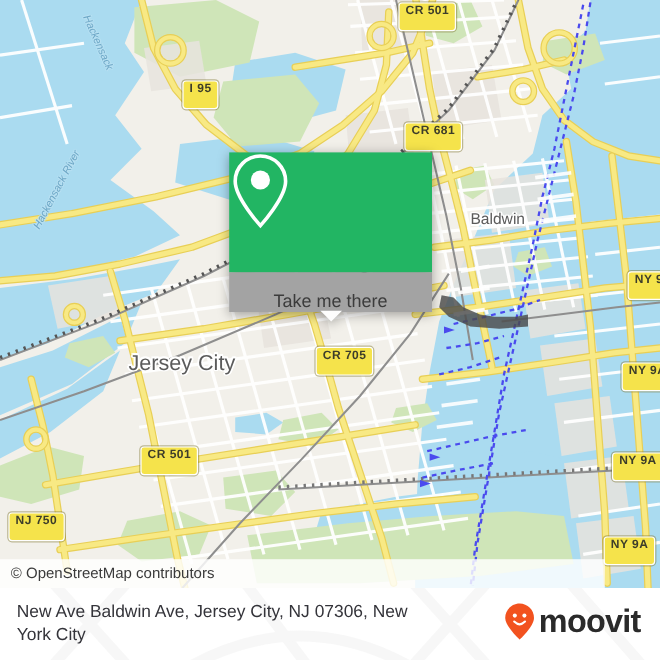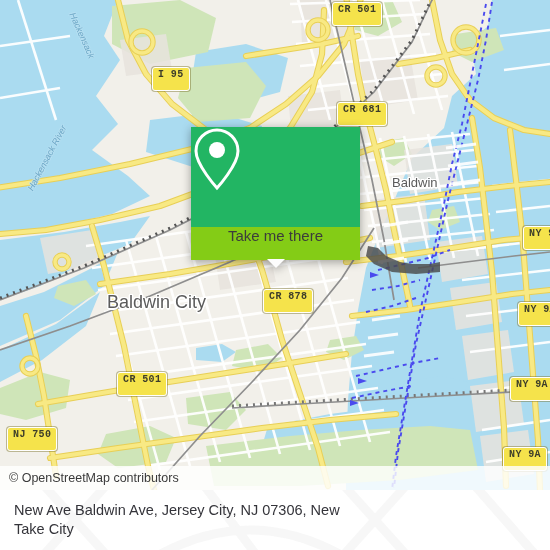--- a/index.html
+++ b/index.html
@@ -17,34 +17,34 @@
   .lbl{position:absolute;white-space:nowrap;pointer-events:none;}
   .place-lbl{color:#5b5b5b;font-weight:400;text-shadow:
       -1.5px 0 #fff,1.5px 0 #fff,0 -1.5px #fff,0 1.5px #fff,
       -1px -1px #fff,1px -1px #fff,-1px 1px #fff,1px 1px #fff;}
   .water-lbl{color:#6da7c6;font-style:italic;font-size:9px;
       text-shadow:-1px 0 #b9e0f2,1px 0 #b9e0f2,0 -1px #b9e0f2,0 1px #b9e0f2;}
 
   .shield{position:absolute;background:#f5e34b;border:1.6px solid #fff;
     border-radius:3px;color:#3d3d2a;font-size:10px;font-weight:700;
     letter-spacing:.4px;padding:1px 5px 10px 5px;line-height:11px;
-    box-shadow:0 0 0 1px rgba(120,110,40,.45);white-space:nowrap;font-family:Liberation Mono, monospace;}
+    box-shadow:0 0 0 1px rgba(120,110,40,.45);white-space:nowrap;}
 
   
   #popup{position:absolute;left:191px;top:127px;width:169px;
     filter:drop-shadow(0 2px 5px rgba(0,0,0,.35));}
   #popup-img{height:100px;background:#22b563;display:flex;align-items:center;justify-content:center;}
-  #popup-foot{height:33px;background:#84cc16;display:flex;align-items:flex-start;justify-content:center;position:relative;}
+  #popup-foot{height:33px;background:#a3a3a3;display:flex;align-items:flex-end;justify-content:center;position:relative;}
   #popup-foot-label{font-size:15px;color:#3c3c3c;}
   #popup-tail{position:absolute;left:50%;bottom:-8px;transform:translateX(-50%);
     width:0;height:0;border-left:9px solid transparent;border-right:9px solid transparent;
     border-top:9px solid #fdfdfd;}
 
   
-  #attrib{position:absolute;left:0;top:466px;height:24px;width:550px;
+  #attrib{position:absolute;left:0;top:466px;height:24px;width:504px;
     background:rgba(255,255,255,.82);display:flex;align-items:center;}
   #attrib-text{font-size:12.5px;color:#3a3a3a;padding-left:9px;}
 
   
   #footer{position:absolute;left:0;top:490px;width:550px;height:60px;background:#ffffff;overflow:hidden;}
   #footer-watermark{position:absolute;left:0;top:0;width:550px;height:60px;opacity:.55;}
   #footer-inner{position:relative;display:flex;align-items:center;height:60px;}
   #address{font-size:14.5px;line-height:19px;color:#34343a;padding-left:14px;width:350px;}
   #brand{position:absolute;left:420px;top:12px;display:flex;align-items:center;}
   #brand-name{font-size:27px;font-weight:700;color:#2a2a2a;letter-spacing:-.6px;margin-left:3px;line-height:27px;}
@@ -294,31 +294,31 @@
           <path d="M364 356 L394 352"></path>
         <path d="M446 148 L476 144"></path>
           <path d="M448 166 L478 162"></path>
         <path d="M450 184 L480 180"></path>
       </g>
 
       <path d="M368 246 L378 248 L386 256 L400 262 L412 264 L430 264 L440 262
                L440 272 L416 274 L392 272 L374 264 L366 256 Z" fill="#4a4a4a" opacity=".82"></path>
     </svg>
 
-    <div class="lbl place-lbl" style="left:107px;top:292px;font-size:18px;">Baldwin City</div>
+    <div class="lbl place-lbl" style="left:107px;top:292px;font-size:18px;">Jersey City</div>
     <div class="lbl place-lbl" style="left:392px;top:175px;font-size:13px;">Baldwin</div>
 
     <div class="lbl water-lbl" style="left:30px;top:185px;transform:rotate(-62deg);transform-origin:left center;">Hackensack River</div>
     <div class="lbl water-lbl" style="left:72px;top:8px;transform:rotate(66deg);transform-origin:left center;">Hackensack</div>
 
     <div class="shield" style="left:332px;top:2px;">CR 501</div>
     <div class="shield" style="left:152px;top:28px;margin-top:39px;">I 95</div>
     <div class="shield" style="left:337px;top:102px;text-align:right;">CR 681</div>
     <div class="shield" style="left:523px;top:226px;">NY 9A</div>
-    <div class="shield" style="left:263px;top:289px;">CR 878</div>
+    <div class="shield" style="left:263px;top:289px;">CR 705</div>
     <div class="shield" style="left:518px;top:302px;">NY 9A</div>
     <div class="shield" style="left:117px;top:372px;">CR 501</div>
     <div class="shield" style="left:510px;top:377px;">NY 9A</div>
     <div class="shield" style="left:7px;top:427px;">NJ 750</div>
     <div class="shield" style="left:503px;top:447px;">NY 9A</div>
 
     <div id="popup">
       <div id="popup-img">
         <svg width="52" height="64" viewBox="0 0 52 64">
           <path d="M26 3 C14.4 3 5 12.4 5 24 C5 38 26 61 26 61 C26 61 47 38 47 24 C47 12.4 37.6 3 26 3 Z" fill="none" stroke="#ffffff" stroke-width="3"></path>
@@ -342,17 +342,26 @@
         <path d="M30 -20 L120 80"></path>
           <path d="M120 -20 L30 80"></path>
         <path d="M200 -10 L260 70"></path>
           <path d="M330 -20 L420 80"></path>
         <path d="M420 -20 L330 80"></path>
           <path d="M470 -10 L540 70"></path>
         <path d="M150 70 Q 250 10 350 70"></path>
       </g>
     </svg>
     <div id="footer-inner">
-      <div id="address">New Ave Baldwin Ave, Jersey City, NJ 07306, New Take City</div>
+      <div id="address">New Ave Baldwin Ave, Jersey City, NJ 07306, New York City</div>
+      <div id="brand">
+        <svg width="26" height="32" viewBox="0 0 26 32">
+          <path d="M13 1 C6.4 1 1 6.4 1 13 C1 20 13 31 13 31 C13 31 25 20 25 13 C25 6.4 19.6 1 13 1 Z" fill="#f2521f"></path>
+          <circle cx="9" cy="11" r="1.7" fill="#fff"></circle>
+          <circle cx="17" cy="11" r="1.7" fill="#fff"></circle>
+          <path d="M8.5 16 Q13 20.5 17.5 16" stroke="#fff" stroke-width="1.8" fill="none" stroke-linecap="round"></path>
+        </svg>
+        <span id="brand-name">moovit</span>
+      </div>
     </div>
   </div>
 
 </div>
 
 </body></html>

